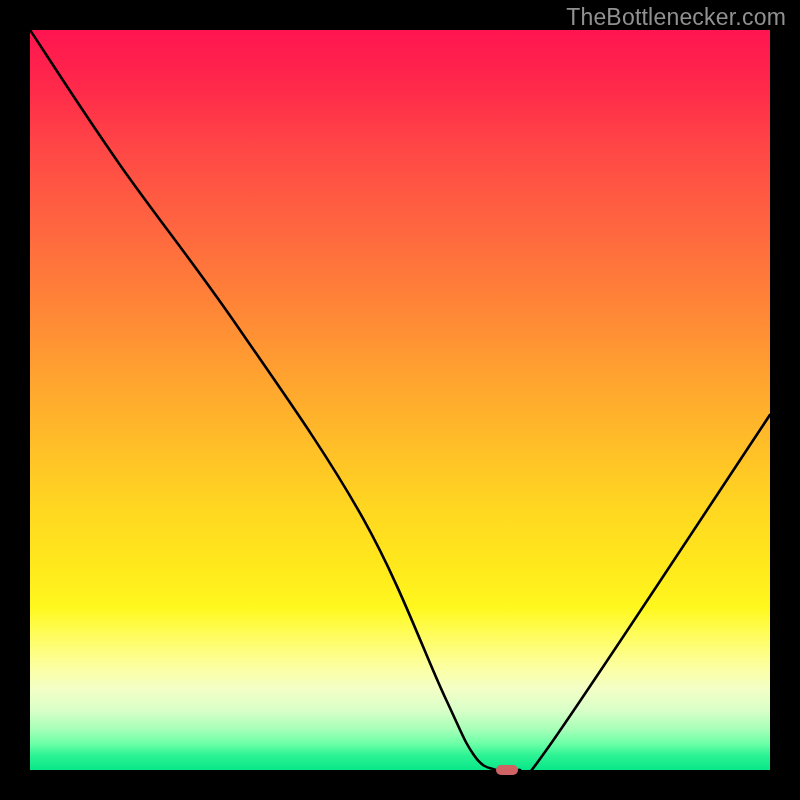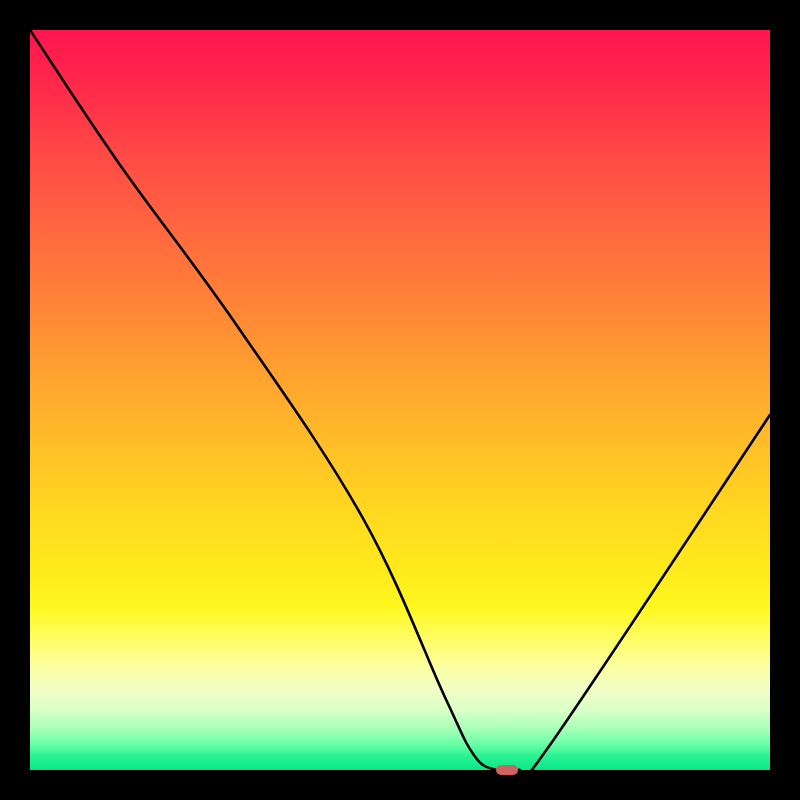--- a/index.html
+++ b/index.html
@@ -65,19 +65,20 @@
     color: #919191;
     font-size: 23px;
     letter-spacing: 0.2px;
     font-weight: 400;
   }
 </style>
 </head>
 <body>
 
 <div class="outer">
+  <div class="watermark">TheBottlenecker.com</div>
   <div class="plot">
     <svg class="curve" viewBox="0 0 740 740" preserveAspectRatio="none">
       <path id="curve-path" fill="none" stroke="#000" stroke-width="2.6" stroke-linejoin="round" stroke-linecap="round" d="M 0 0 C 15.983999999999998 23.976000000000006, 51.504 79.92000000000004, 88.8 133.20000000000005 C 126.096 186.48000000000005, 163.24400000000003 232.06400000000002, 207.20000000000002 296 C 251.156 359.936, 295.704 421.79999999999995, 333 488.4 C 370.296 555, 394.42 623.376, 414.40000000000003 666 C 434.38000000000005 708.624, 434.676 711.88, 444 725.2 C 453.324 738.5200000000001, 458.20799999999997 737.336, 466.2 740 C 474.192 742.664, 479.076 743.996, 488.40000000000003 740 C 497.72400000000005 736.004, 472.712 781.736, 518 717.8 C 563.288 653.8639999999999, 700.04 444.74, 740 384.8"></path>
     </svg>
     <div id="marker" class="marker" style="left: 466.2px; top: 734.82px; width: 22.2px; height: 10.36px; background: rgb(207, 99, 99);"></div>
   </div>
 </div>
 
 </body></html>

